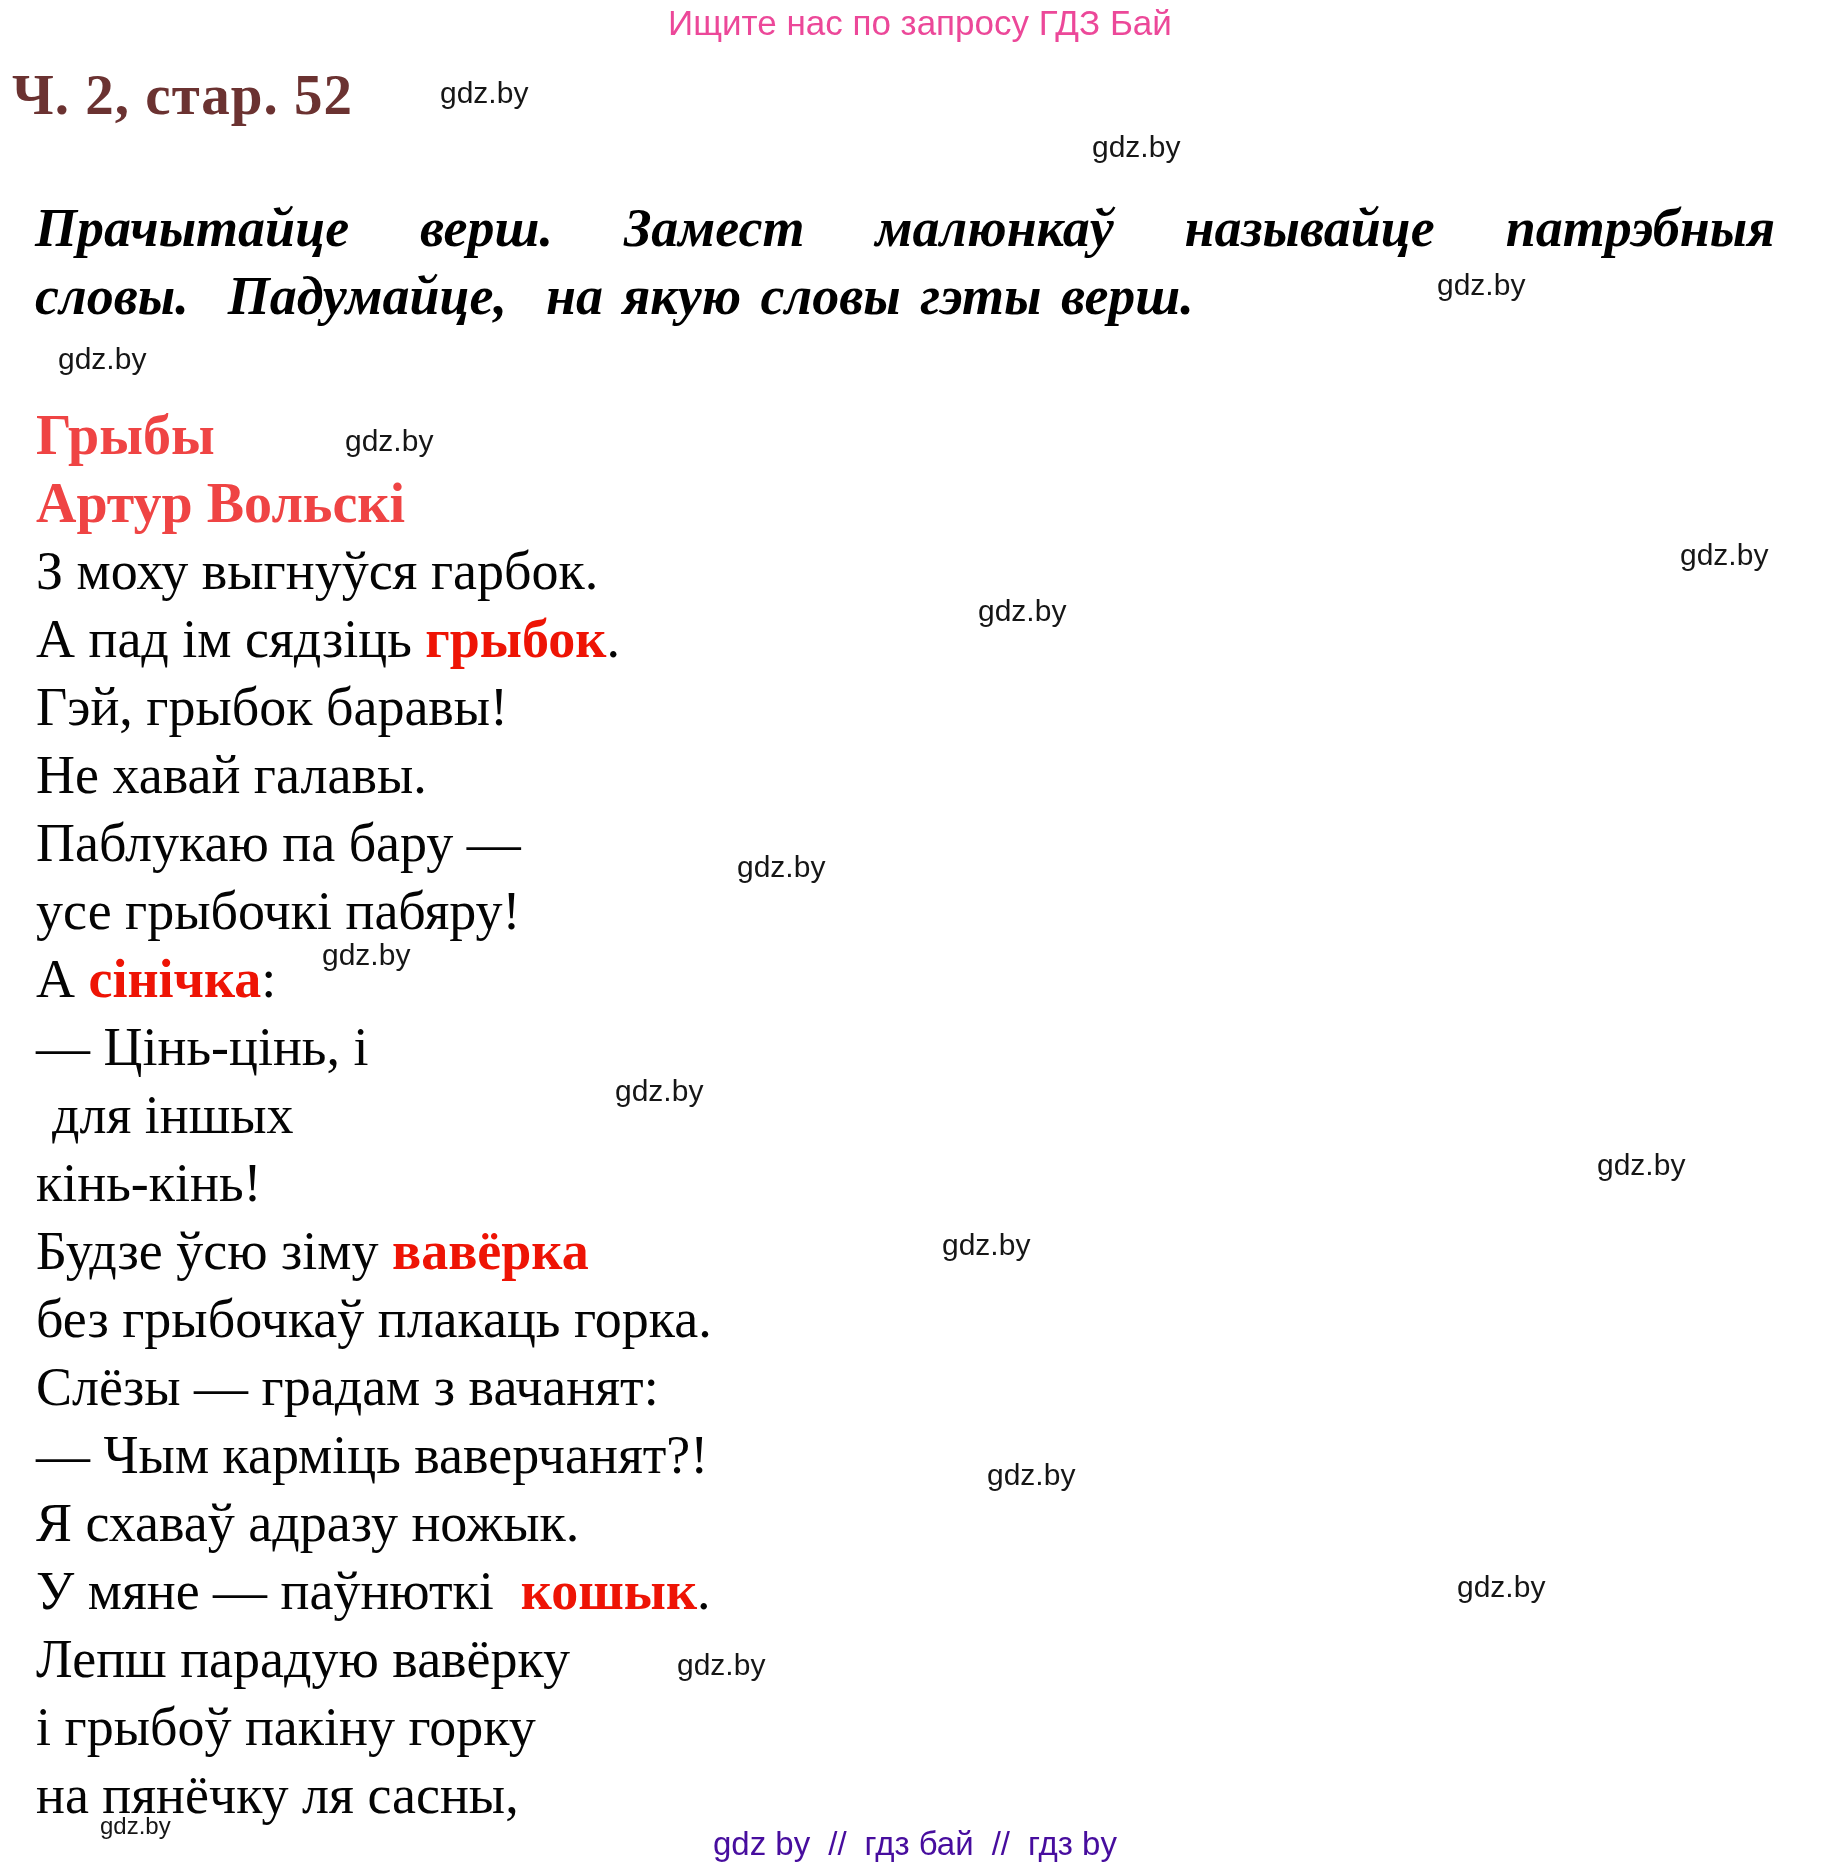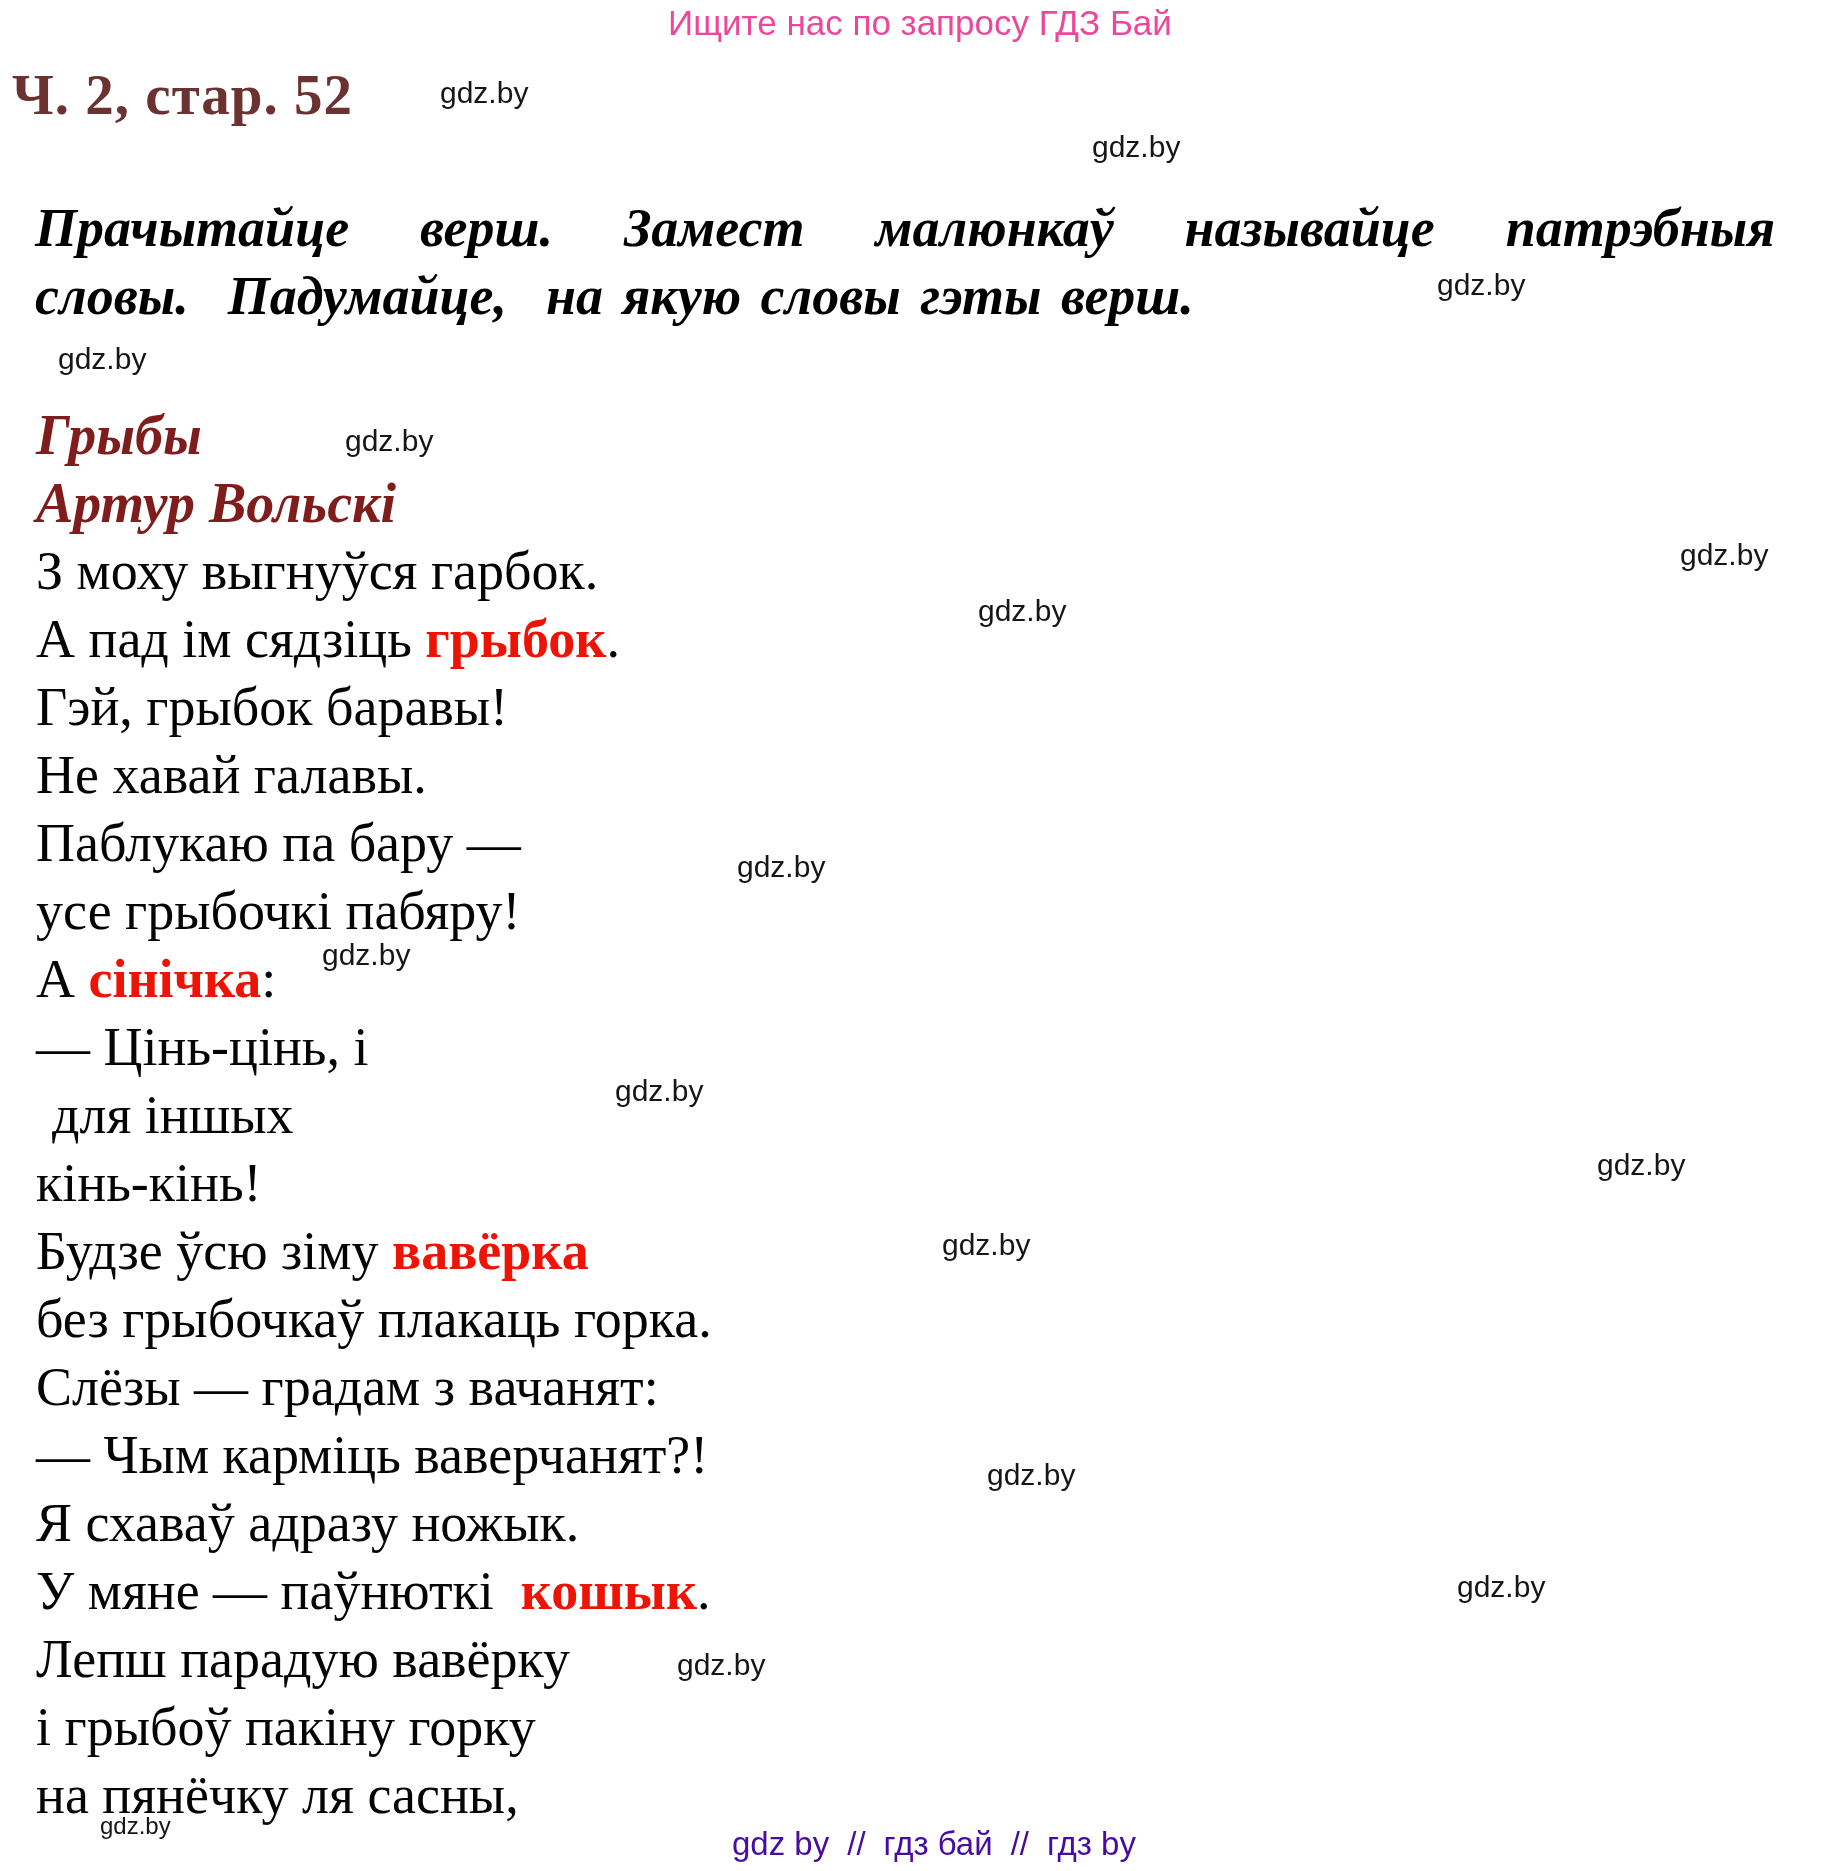--- a/index.html
+++ b/index.html
@@ -27,22 +27,21 @@
     position: absolute; left: 35px;
     font-size: 54px; line-height: 68px;
     font-weight: bold; font-style: italic;
     color: #000;
   }
   .instr1 { top: 194px; width: 1740px; text-align: justify; text-align-last: justify; }
   .instr2 { top: 262px; white-space: pre; word-spacing: 6px; }
   .ptitle, .pauthor {
     position: absolute; left: 36px;
     font-size: 56px; line-height: 68px; font-weight: bold;
-    color: #7f1d1d;
-    font-style: italic;
+    color: #ef4444;
   }
   .ptitle { top: 401px; }
   .pauthor { top: 469px; }
   .pline {
     position: absolute; left: 36px;
     top: calc(537px + var(--i) * 68px);
     font-size: 54px; line-height: 68px;
     color: #040404;
     white-space: pre;
   }
@@ -66,21 +65,21 @@
   .w8  { left: 737px;  top: 852px;  }
   .w9  { left: 322px;  top: 940px;  }
   .w10 { left: 615px;  top: 1076px; }
   .w11 { left: 1597px; top: 1150px; }
   .w12 { left: 942px;  top: 1230px; }
   .w13 { left: 987px;  top: 1460px; }
   .w14 { left: 1457px; top: 1572px; }
   .w15 { left: 677px;  top: 1650px; }
   .w16 { left: 100px;  top: 1814px; }
   .footer {
-    position: absolute; left: 732px; top: 1824px;
+    position: absolute; left: 713px; top: 1824px;
     font-family: "Liberation Sans", sans-serif;
     font-size: 33px; line-height: 40px;
     color: #470d9e;
     white-space: nowrap;
   }
   .footer .sep { margin: 0 18px; }
 </style>
 </head>
 <body>
 

